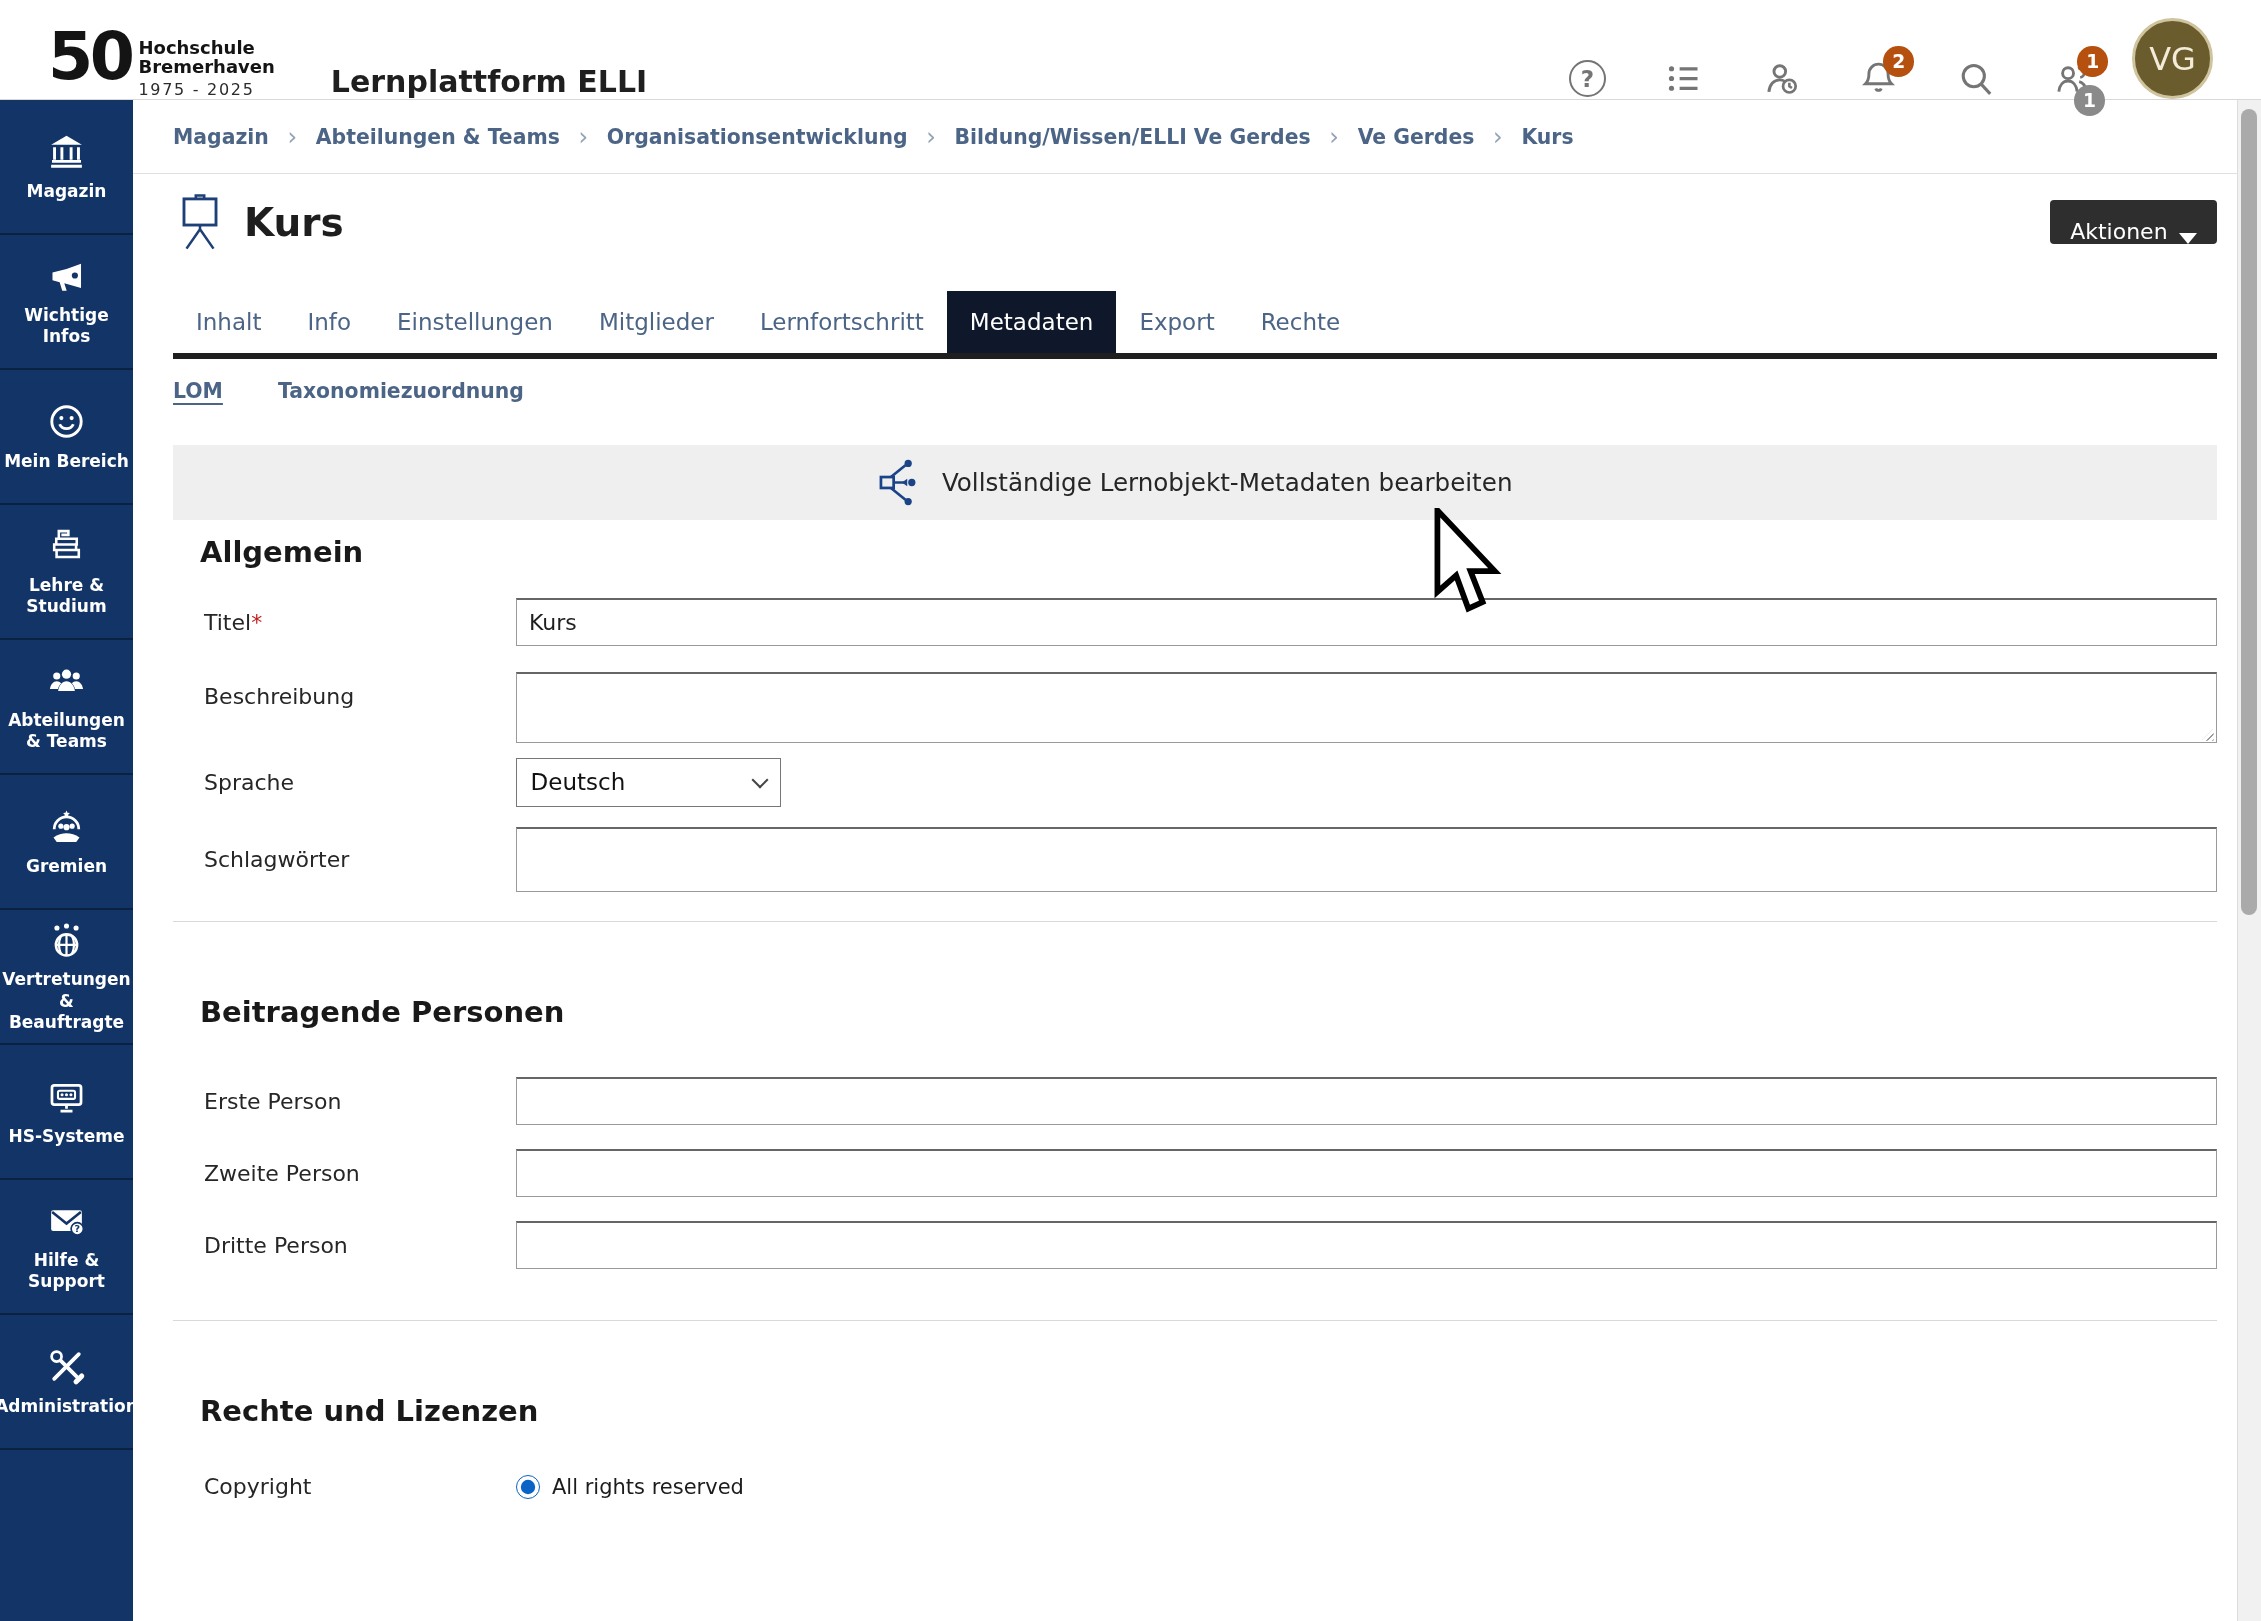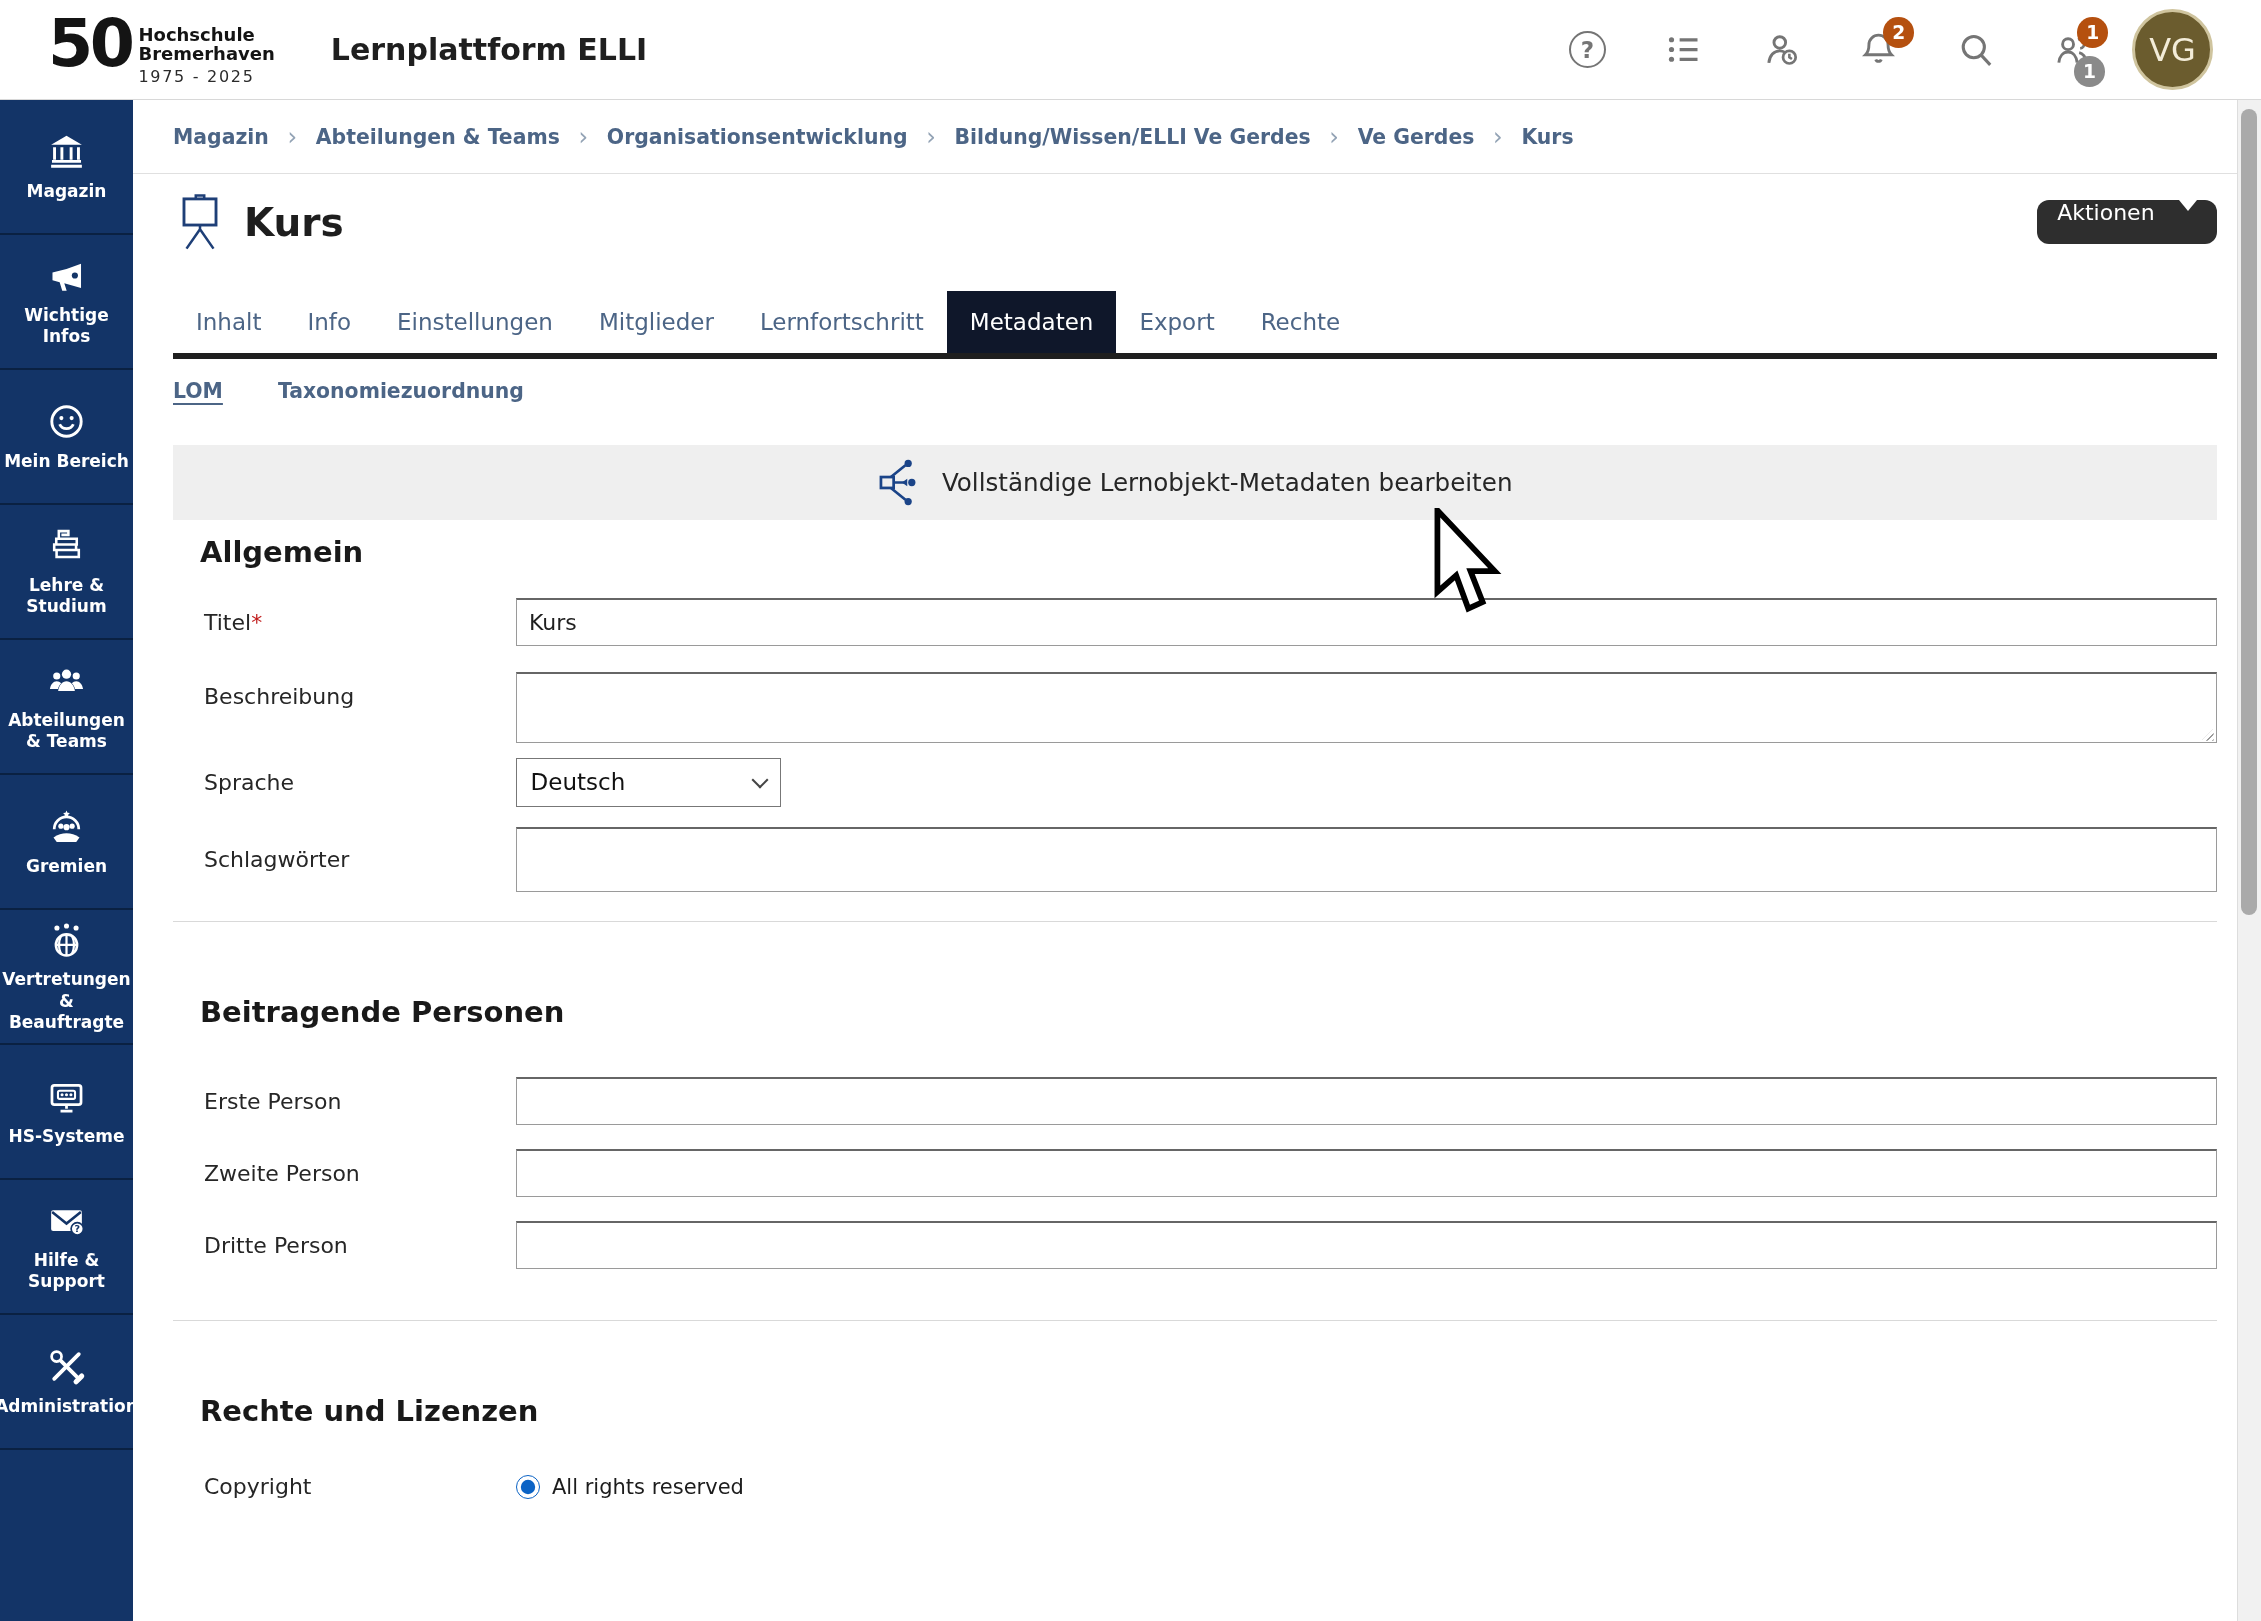--- a/index.html
+++ b/index.html
@@ -1,21 +1,21 @@
 <!DOCTYPE html>
 <html style="font-size:13.6px"><head>
 <meta charset="utf-8">
 <style>
   * { margin:0; padding:0; box-sizing:border-box; }
   html,body { background:#fff; }
   body { font-family:"DejaVu Sans","Liberation Sans",sans-serif; color:#2b2b2b; }
   .screen { position:relative; width:2261px; height:1621px; overflow:hidden; background:#fff; }
 
   
-  .header { position:relative; height:100px; display:flex; align-items:center; padding:0 48px;
+  .header { position:relative; height:100px; display:flex; align-items:flex-end; padding:0 48px;
             background:#fff; border-bottom:0.8px solid #d8d8d8; z-index:5; }
   .logo { display:flex; align-items:flex-start; }
   .logo-50 { font-size:65px; font-weight:800; letter-spacing:-3.4px; line-height:0.95; color:#141414; }
   .logo-txt { margin-left:6.8px; margin-top:12px; }
   .logo-txt .l1,.logo-txt .l2 { font-size:18px; font-weight:700; line-height:1.08; color:#141414; }
   .logo-years { font-size:16px; letter-spacing:1.7px; color:#2b2b2b; margin-top:3.4px; }
   .app-title { margin-left:56px; font-size:30px; font-weight:700; color:#1f1f1f; }
   .hspacer { flex:1; }
   .hicons { display:flex; align-items:center; gap:56px; margin-right:39px; }
   .hicon { position:relative; width:41px; height:41px; display:flex; align-items:center; justify-content:center; cursor:pointer; }
@@ -47,22 +47,22 @@
   .crumbbar { height:74px; display:flex; align-items:center; padding:0 44px 0 40px;
               border-bottom:0.8px solid #e0e0e0; background:#fff; }
   .crumb { font-size:20.4px; font-weight:600; color:#4c6586; cursor:pointer; white-space:nowrap; }
   .crumb-sep { font-size:24px; color:#93a3b5; margin:0 18.7px; font-weight:400; }
 
   .content { padding:0 44px 0 40px; }
 
   .title-row { margin-top:18.7px; display:flex; align-items:center; }
   .obj-icon { width:54px; height:59px; margin-right:17px; }
   .page-title { font-size:39px; font-weight:700; color:#1e1e1e; }
-  .actions-btn { margin-left:auto; background:#2e2e2e; color:#fff; border:none; border-radius:12px;
-                 font-size:22px; height:44px; padding:0 20.4px; display:flex; align-items:flex-start; gap:24px;
+  .actions-btn { margin-left:auto; background:#2e2e2e; color:#fff; border:none; border-radius:4px;
+                 font-size:22px; height:44px; padding:0 20.4px; display:flex; align-items:flex-end; gap:11px;
                  cursor:pointer; font-family:inherit; }
   .caret-down { width:0; height:0; border-left:9.3px solid transparent; border-right:9.3px solid transparent;
                 border-top:11px solid #fff; }
 
   .tabs { margin-top:39px; display:flex; align-items:stretch; border-bottom:6.8px solid #1f1f1f;text-align:right; }
   .tab { font-size:23px; color:#4c6586; padding:18px 23px; cursor:pointer; white-space:nowrap; }
   .tab.active { background:#0f172a; color:#fff; }
 
   .subtabs { margin-top:20.4px; display:flex; gap:55px; }
   .subtab { font-size:20.4px; font-weight:600; color:#4c6586; cursor:pointer; }

